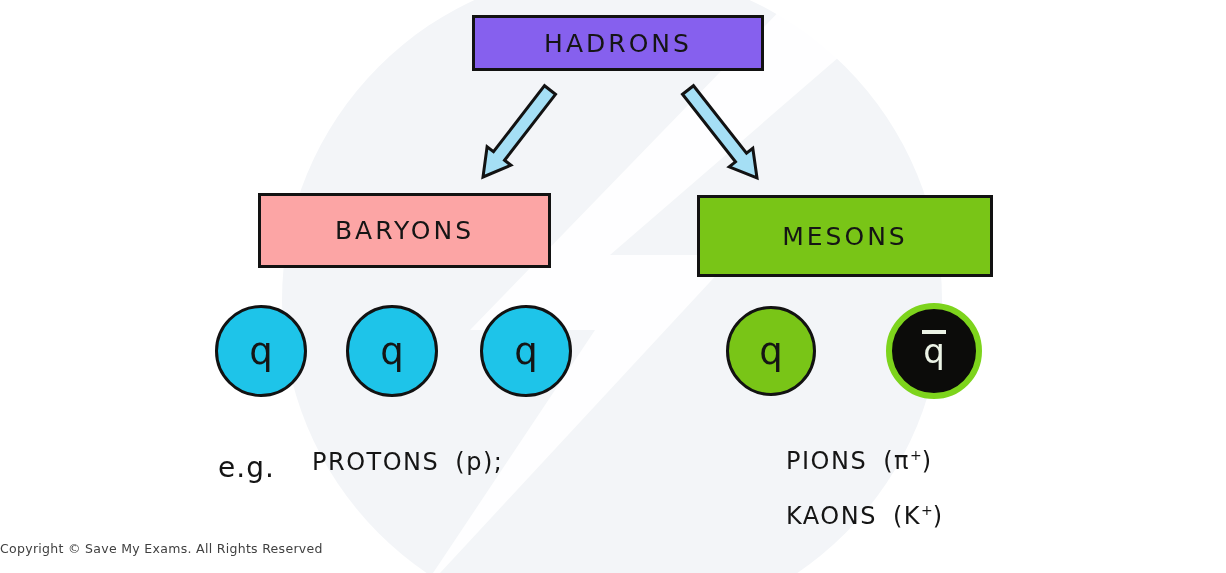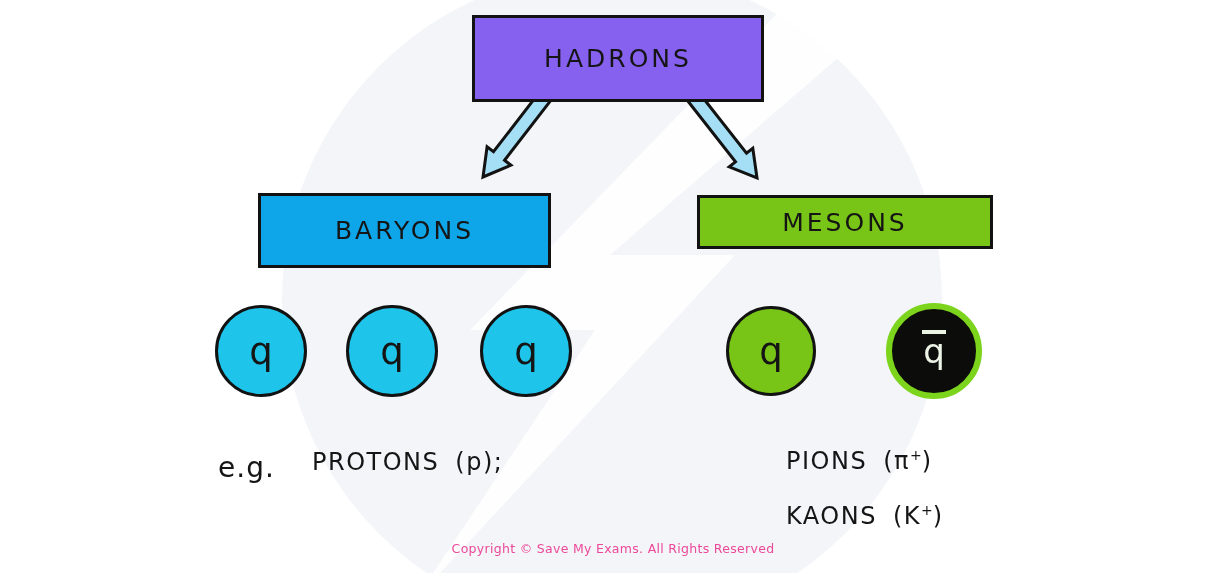--- a/index.html
+++ b/index.html
@@ -16,23 +16,23 @@
 
   
   .node-box{
     position:absolute;
     box-sizing:border-box;
     border:3px solid #121212;
     display:flex;align-items:center;justify-content:center;
     font-size:25px;letter-spacing:3px;
     z-index:3;
   }
-  .box-hadrons{left:472px;top:15px;width:292px;height:87px;}
+  .box-hadrons{left:472px;top:15px;width:292px;height:56px;}
   .box-baryons{left:258px;top:193px;width:293px;height:75px;}
-  .box-mesons{left:697px;top:195px;width:296px;height:54px;}
+  .box-mesons{left:697px;top:195px;width:296px;height:82px;}
 
   
   .quark{
     position:absolute;
     box-sizing:border-box;
     border:3px solid #121212;
     border-radius:50%;
     display:flex;align-items:center;justify-content:center;
     font-size:37px;
     z-index:3;
@@ -59,23 +59,22 @@
   .eg{left:218px;top:451px;font-size:28px;letter-spacing:1px;}
   .ex-protons {left:304px;top:448px;}
   .ex-neutrons{left:304px;top:503px;}
   .ex-pions   {left:778px;top:447px;}
   .ex-kaons   {left:778px;top:502px;}
   .ex .ex-name{margin-right:16px;margin-left:8px;}
   .ex sup{font-size:14px;letter-spacing:0;}
 
   .copyright{
     position:absolute;left:0;top:541px;width:100%;
-    text-align:center;
     font-size:12.5px;letter-spacing:.3px;
-    color:#ec4899;
+    color:#404040;
     z-index:3;
   }
 </style>
 </head>
 <body>
 
 <div class="canvas">
 
   <svg class="layer" style="z-index:0" viewBox="0 0 1226 573" xmlns="http://www.w3.org/2000/svg">
     <circle cx="612" cy="300" r="330" fill="#F3F5F8"></circle>
@@ -84,21 +83,21 @@
 
   <svg class="layer" style="z-index:2" viewBox="0 0 1226 573" xmlns="http://www.w3.org/2000/svg">
     <polygon points="544.5,85.7 493.5,151.7 487.1,146.8 483,177 510.9,165.2 504.5,160.3 555.5,94.3" stroke="#121212" stroke-width="3" stroke-linejoin="miter" fill="#A5DFF5"></polygon>
     <polygon points="693.5,85.7 746.5,153.2 752.8,148.3 757,178 729.2,166.8 735.5,161.8 682.5,94.3" stroke="#121212" stroke-width="3" stroke-linejoin="miter" fill="#A5DFF5"></polygon>
   </svg>
 
   <div class="node-box box-hadrons" style="background-color: rgb(134, 96, 238);">
     <span>HADRONS</span>
   </div>
 
-  <div class="node-box box-baryons" style="background-color: #0ea5e9;">
+  <div class="node-box box-baryons" style="background-color: #fca5a5;">
     <span>BARYONS</span>
   </div>
 
   <div class="node-box box-mesons" style="background-color: rgb(121, 197, 23);">
     <span>MESONS</span>
   </div>
 
   <div class="quark q-b1" style="background-color: rgb(30, 196, 233);">
     <span>q</span>
   </div>

